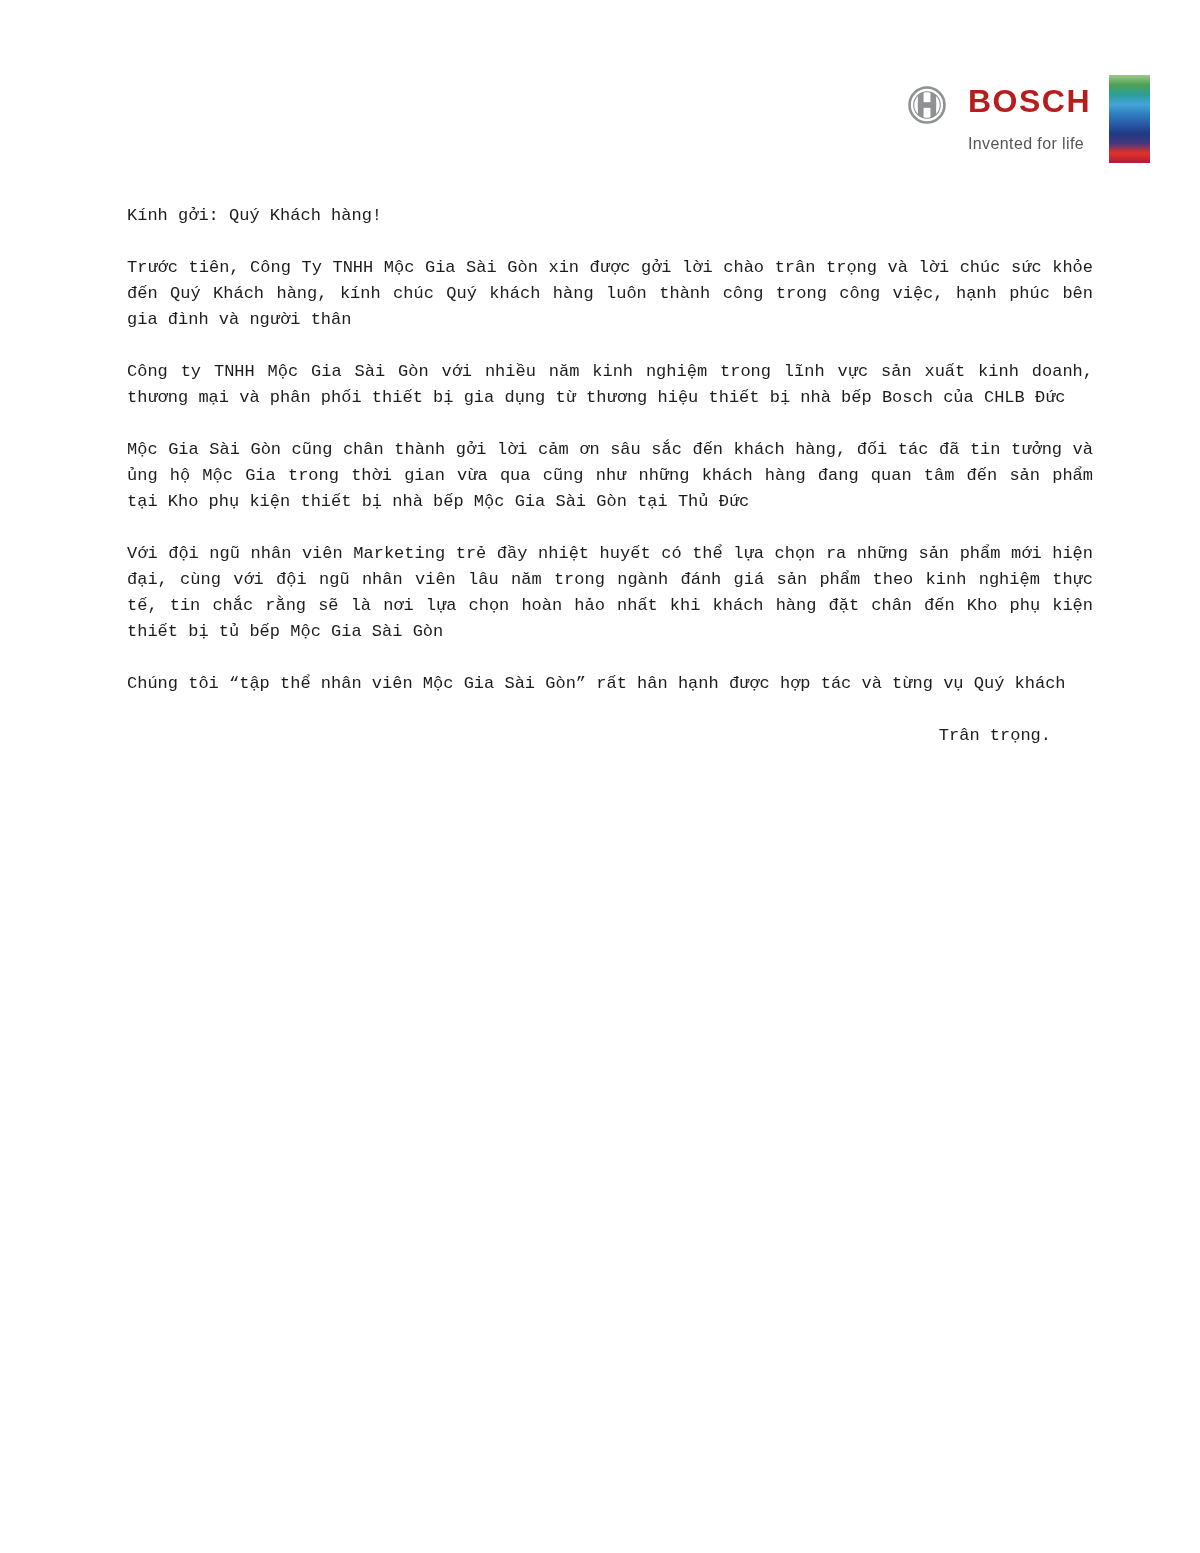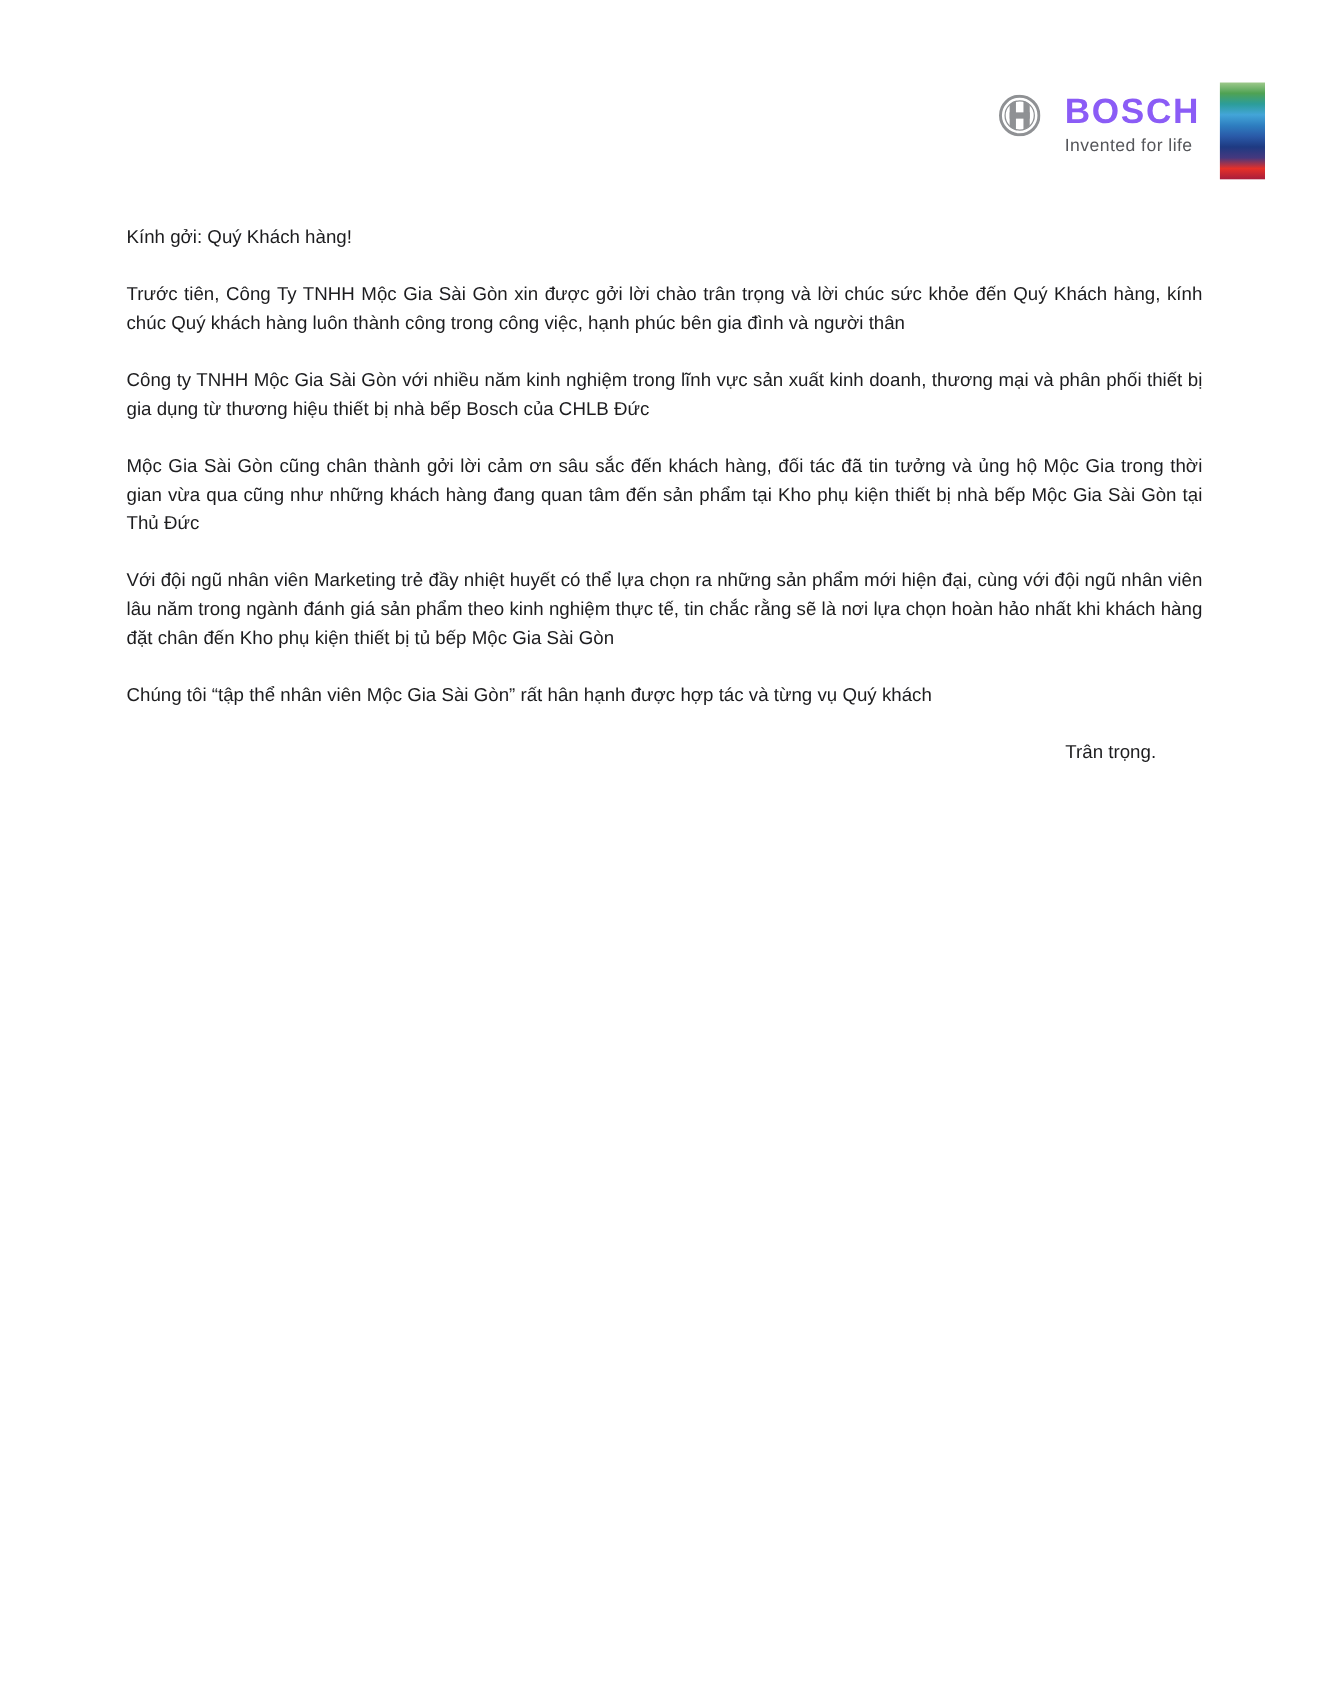--- a/index.html
+++ b/index.html
@@ -40,21 +40,21 @@
   }
   .brand {
     font-size: 32px;
     font-weight: bold;
     letter-spacing: 1.5px;
     line-height: 1;
     color: #e20015;
   }
   .tagline {
     font-size: 16px;
-    margin-top: 7px;
+    margin-top: 18px;
     letter-spacing: 0.4px;
     color: #55565a;
   }
   .colorbar {
     width: 41px;
     height: 88px;
     flex: 0 0 auto;
     
     background: #cccccc;
   }
@@ -63,21 +63,21 @@
   .letter {
     position: absolute;
     left: 115px;
     top: 203px;
     width: 978px;
     font-size: 17px;
     line-height: 26px;
     color: #1c1c1e;
     text-align: justify;
   }
-  .letter p { margin: 0 0 26px 0; }
+  .letter p { margin: 0 0 26px 12px; font-family: Liberation Mono, monospace; }
   .letter .greeting { text-align: left; }
   .letter .closing {
     text-align: right;
     padding-right: 42px;
   }
 </style>
 </head>
 <body>
 
 <div class="page">
@@ -93,21 +93,21 @@
         <circle cx="50" cy="50" r="46" fill="none" stroke="currentColor" stroke-width="7"></circle>
         <circle cx="50" cy="50" r="35" fill="none" stroke="currentColor" stroke-width="3"></circle>
         <g clip-path="url(#bosch-clip)" fill="currentColor">
           <rect x="26" y="10" width="15" height="80"></rect>
           <rect x="59" y="10" width="15" height="80"></rect>
           <rect x="26" y="42.5" width="48" height="15"></rect>
         </g>
       </svg>
     </span>
     <div class="brand-col">
-      <div class="brand" style="color: #8b5cf6;">BOSCH</div>
+      <div class="brand" style="color: #b91c1c;">BOSCH</div>
       <div class="tagline" style="color: rgb(85, 86, 90);">Invented for life</div>
     </div>
     <div class="colorbar" style="background: linear-gradient(rgb(157, 201, 139), rgb(79, 162, 83), rgb(44, 157, 153), rgb(67, 165, 216), rgb(46, 126, 192), rgb(42, 90, 168), rgb(30, 58, 130), rgb(69, 56, 126), rgb(230, 48, 40), rgb(168, 30, 60));"></div>
   </div>
 
   <div class="letter">
     <p class="greeting">Kính gởi: Quý Khách hàng!</p>
     <p>Trước tiên, Công Ty TNHH Mộc Gia Sài Gòn xin được gởi lời chào trân trọng và lời chúc sức khỏe đến Quý Khách hàng, kính chúc Quý khách hàng luôn thành công trong công việc, hạnh phúc bên gia đình và người thân</p>
     <p>Công ty TNHH Mộc Gia Sài Gòn với nhiều năm kinh nghiệm trong lĩnh vực sản xuất kinh doanh, thương mại và phân phối thiết bị gia dụng từ thương hiệu thiết bị nhà bếp Bosch của CHLB Đức</p>
     <p>Mộc Gia Sài Gòn cũng chân thành gởi lời cảm ơn sâu sắc đến khách hàng, đối tác đã tin tưởng và ủng hộ Mộc Gia trong thời gian vừa qua cũng như những khách hàng đang quan tâm đến sản phẩm tại Kho phụ kiện thiết bị nhà bếp Mộc Gia Sài Gòn tại Thủ Đức</p>

